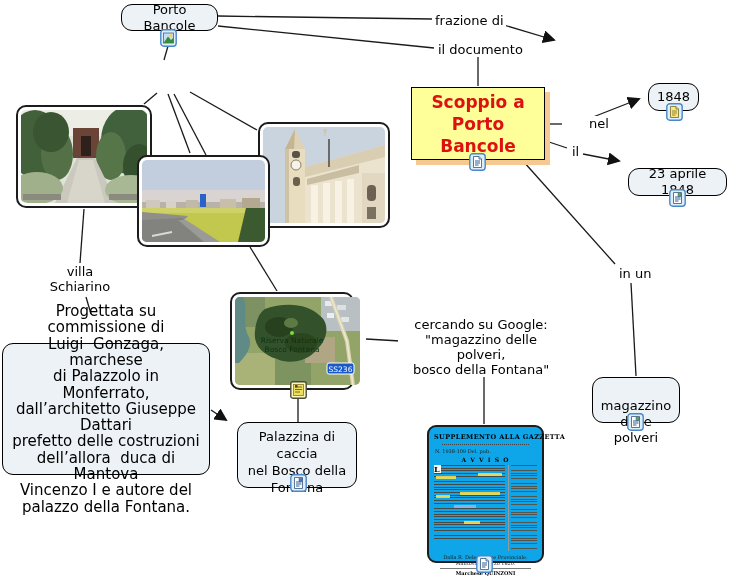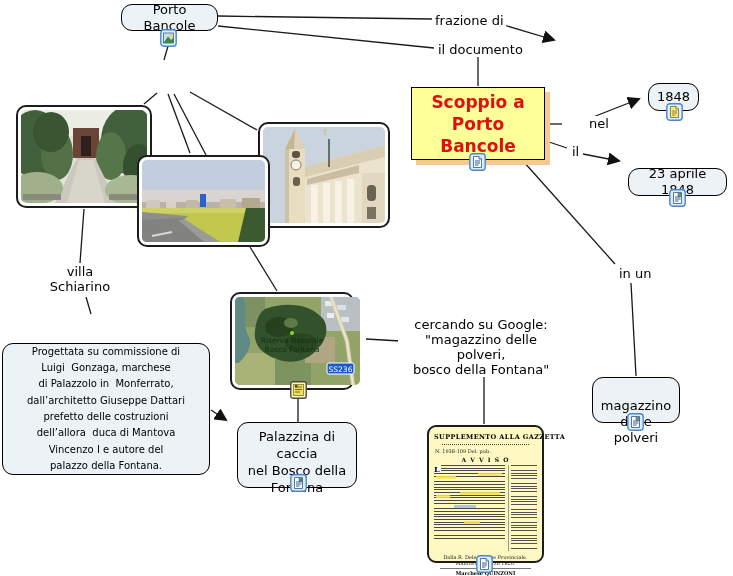--- a/index.html
+++ b/index.html
@@ -14,21 +14,21 @@
   .phrase{position:absolute;z-index:6;background:#fff;font-size:13px;line-height:15px;
           text-align:center;padding:0 2px;}
   .photo{position:absolute;z-index:3;background:#fff;border:2px solid #1c1c1c;border-radius:10px;
          padding:3px;box-sizing:border-box;}
   .photo svg{display:block;border-radius:5px;}
   #scoppio-box{position:absolute;z-index:5;background:#ffff99;border:1px solid #000;
                box-shadow:5px 5px 0 #f6c992;display:flex;align-items:center;justify-content:center;
                text-align:center;font-weight:bold;font-size:17px;line-height:22px;color:#dd1111;
                box-sizing:border-box;}
   .res-icon{position:absolute;z-index:7;width:17px;height:18px;cursor:pointer;}
-  #newspaper{position:absolute;z-index:4;background:#fef9c3;border:2px solid #1c1c1c;border-radius:9px;
+  #newspaper{position:absolute;z-index:4;background:#0ea5e9;border:2px solid #1c1c1c;border-radius:9px;
              box-sizing:border-box;padding:6px 5px 3px 5px;font-family:"DejaVu Serif","Liberation Serif",serif;}
   #newspaper .np-title{font-size:6.5px;font-weight:bold;text-align:center;letter-spacing:.4px;white-space:nowrap;}
   #newspaper .np-dots{border-top:1px dotted #444;margin:3px 8px 2px 8px;}
   #newspaper .np-ref{font-size:5px;margin:3px 0 2px 1px;color:#222;}
   #newspaper .np-avviso{font-size:6px;font-weight:bold;text-align:center;letter-spacing:1px;margin:1px 0 2px 0;}
   .np-cols{display:flex;gap:3px;}
   .np-colL{position:relative;width:72px;height:74px;
            background:repeating-linear-gradient(#4a4a44 0 .9px,transparent .9px 2.7px);}
   .np-colR{position:relative;width:26px;height:86px;border-left:1px solid #999;padding-left:2px;
            background:repeating-linear-gradient(#55554e 0 .8px,transparent .8px 2.6px);background-clip:content-box;}
@@ -81,21 +81,21 @@
 
   <div id="scoppio-box" style="left:411px;top:87px;width:134px;height:73px;">
     <span class="preline">Scoppio a
 Porto Bancole</span>
   </div>
 
   <div class="concept" style="left:648px;top:83px;width:51px;height:28px;">1848</div>
 
   <div class="concept" style="left:628px;top:168px;width:99px;height:28px;">23 aprile 1848</div>
 
-  <div class="concept prewrap" style="left:2px;top:315px;width:208px;height:132px;font-size:10px;line-height:16.3px;margin-top:28px;">Progettata su commissione di
+  <div class="concept prewrap" style="left:2px;top:315px;width:208px;height:132px;font-size:15px;line-height:16.3px;margin-top:28px;">Progettata su commissione di
 Luigi  Gonzaga, marchese
 di Palazzolo in  Monferrato,
 dall’architetto Giuseppe Dattari
 prefetto delle costruzioni
 dell’allora  duca di Mantova
 Vincenzo I e autore del
 palazzo della Fontana.</div>
 
   <div class="concept preline" style="left:237px;top:422px;width:120px;height:66px;line-height:17px;align-items:flex-start;padding-top:5px;">Palazzina di caccia
 nel Bosco della

